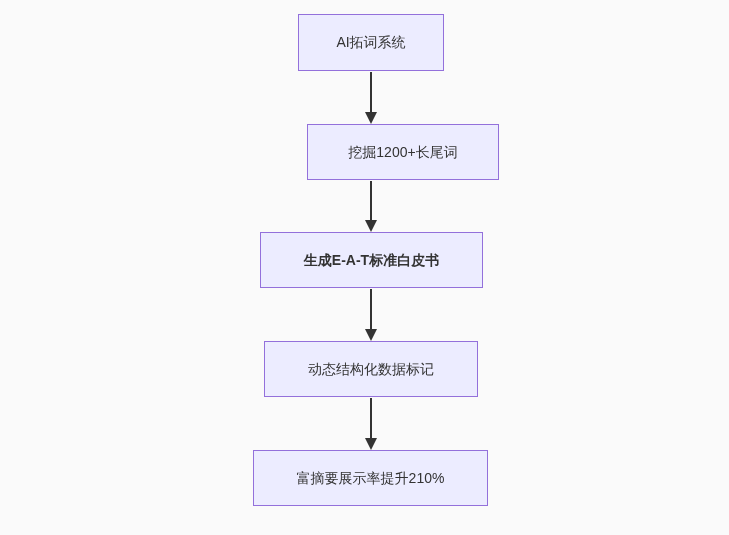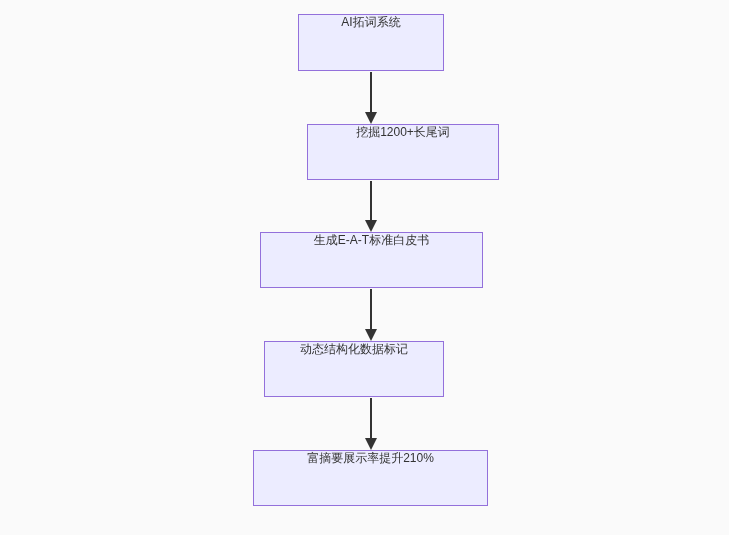--- a/index.html
+++ b/index.html
@@ -27,33 +27,34 @@
     stroke-width: 2;
   }
   .edges .ah-path {
     fill: var(--arrow, #333333);
     stroke: none;
   }
   .node {
     position: absolute;
     box-sizing: border-box;
     display: flex;
+    align-items: center;
     justify-content: center;
     background: var(--node-fill, #ececff);
     border: 1px solid var(--node-border, #9370db);
     color: var(--node-text, #333333);
-    font-size: 12px;
+    font-size: 14px;
     line-height: 1.2;
     text-align: center;
     white-space: nowrap;
   }
   .node1 { left: 298px; top: 14px;  width: 146px; height: 57px; }
   .node2 { left: 275px; top: 124px; width: 192px; height: 56px; margin-left: 32px; }
-  .node3 { left: 260px; top: 232px; width: 223px; height: 56px; }
-  .node4 { left: 264px; top: 341px; width: 180px; height: 56px; }
+  .node3 { left: 260px; top: 232px; width: 223px; height: 56px; font-weight: bold; }
+  .node4 { left: 264px; top: 341px; width: 214px; height: 56px; }
   .node5 { left: 253px; top: 450px; width: 235px; height: 56px; }
 </style>
 </head>
 <body>
 
 <div class="canvas">
 
   <svg class="edges" width="729" height="535" viewBox="0 0 729 535" xmlns="http://www.w3.org/2000/svg">
     <defs>
       <marker id="ah" viewBox="0 0 12 12" markerUnits="userSpaceOnUse" markerWidth="12" markerHeight="12" refX="2" refY="6" orient="auto">

